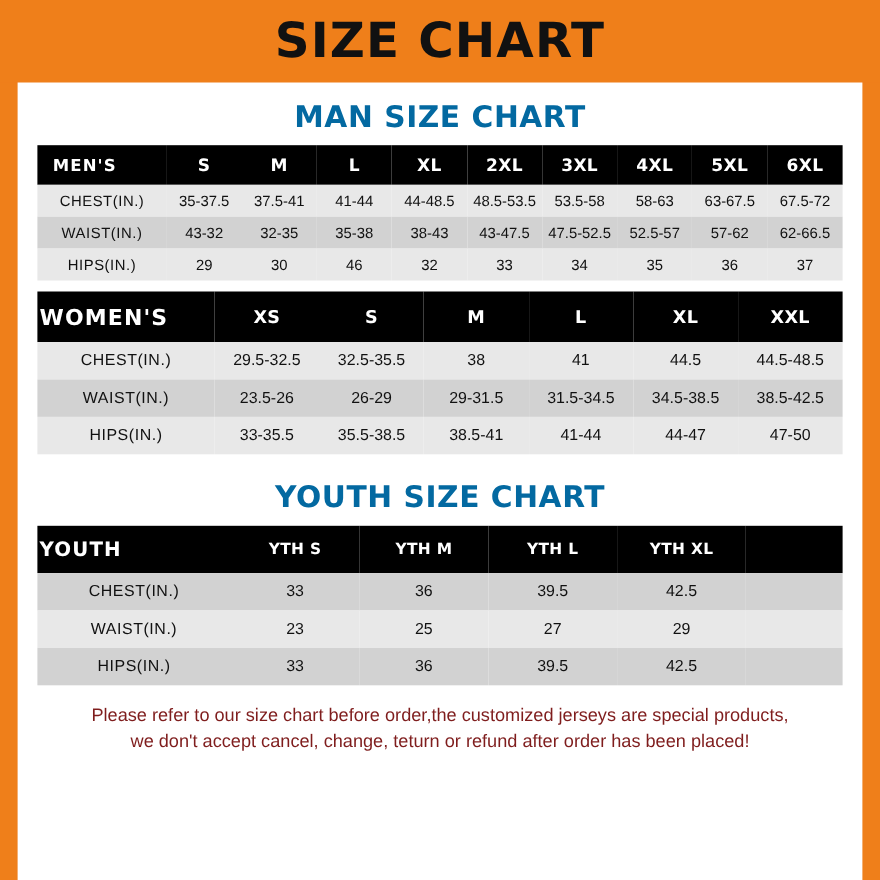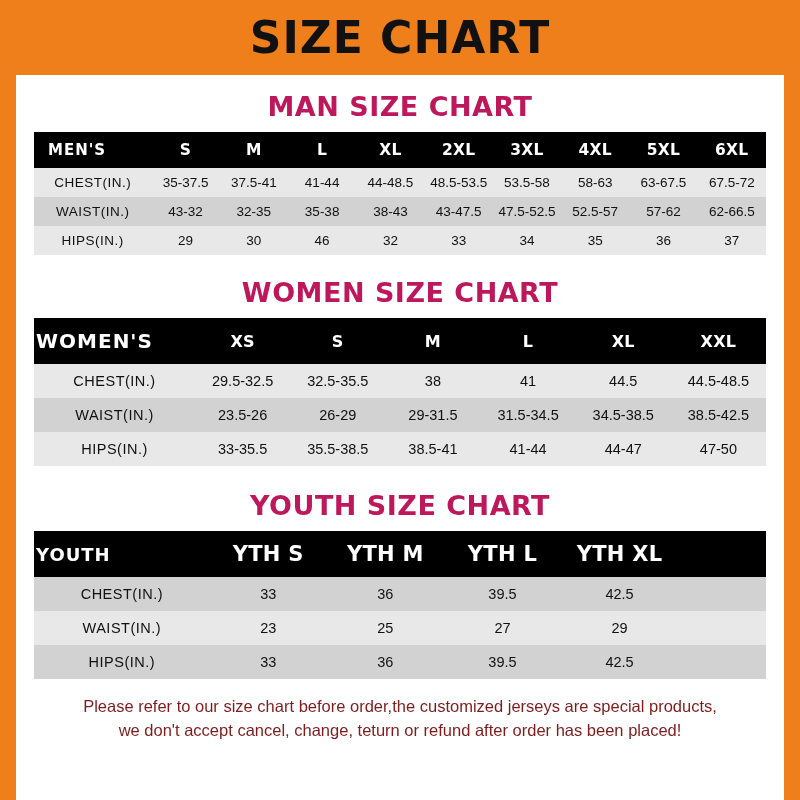--- a/index.html
+++ b/index.html
@@ -39,21 +39,21 @@
     line-height: 1;
   }
   .content {
     padding: 0 18px;
   }
   .section-title {
     text-align: center;
     font-family: "DejaVu Sans", sans-serif;
     font-weight: bold;
     font-size: 27px;
-    color: #be185d;
+    color: #0369a1;
     letter-spacing: 0.5px;
   }
   .t-man { margin-top: 16px; }
   .t-women { margin-top: 22px; }
   .t-youth { margin-top: 24px; }
 
   table {
     width: 100%;
     border-collapse: collapse;
     margin-top: 10px;
@@ -88,21 +88,21 @@
     font-size: 13.5px;
   }
   tbody tr.odd td { background: #e8e8e8; }
   tbody tr.even td { background: #d2d2d2; }
 
   
   .women-table thead th { font-size: 16px; padding: 11px 2px; }
   .women-table thead th.rowhead { font-size: 20px; }
   .women-table tbody td { font-size: 14.5px; padding: 9px 2px; }
 
-  .youth-table thead th { font-size: 21px; padding: 11px 2px; }
+  .youth-table thead th { font-size: 14px; padding: 11px 2px; }
   .youth-table thead th.rowhead { font-size: 18px; }
   .youth-table tbody td { font-size: 14.5px; padding: 9px 2px; }
 
   .footer-note {
     margin-top: 16px;
     text-align: center;
     color: #7f1d1d;
     font-size: 16.5px;
     line-height: 1.45;
     font-family: "Liberation Sans", sans-serif;
@@ -181,21 +181,20 @@
           <td>32</td>
           <td>33</td>
           <td>34</td>
           <td>35</td>
           <td>36</td>
           <td>37</td>
         </tr>
       </tbody>
     </table>
 
-    <div class="section-title t-women">WOMEN SIZE CHART</div>
     <table class="women-table">
       <colgroup>
         <col style="width:22%">
           <col style="width:13%">
           <col style="width:13%">
           <col style="width:13%">
           <col style="width:13%">
           <col style="width:13%">
           <col style="width:13%">
       </colgroup>

